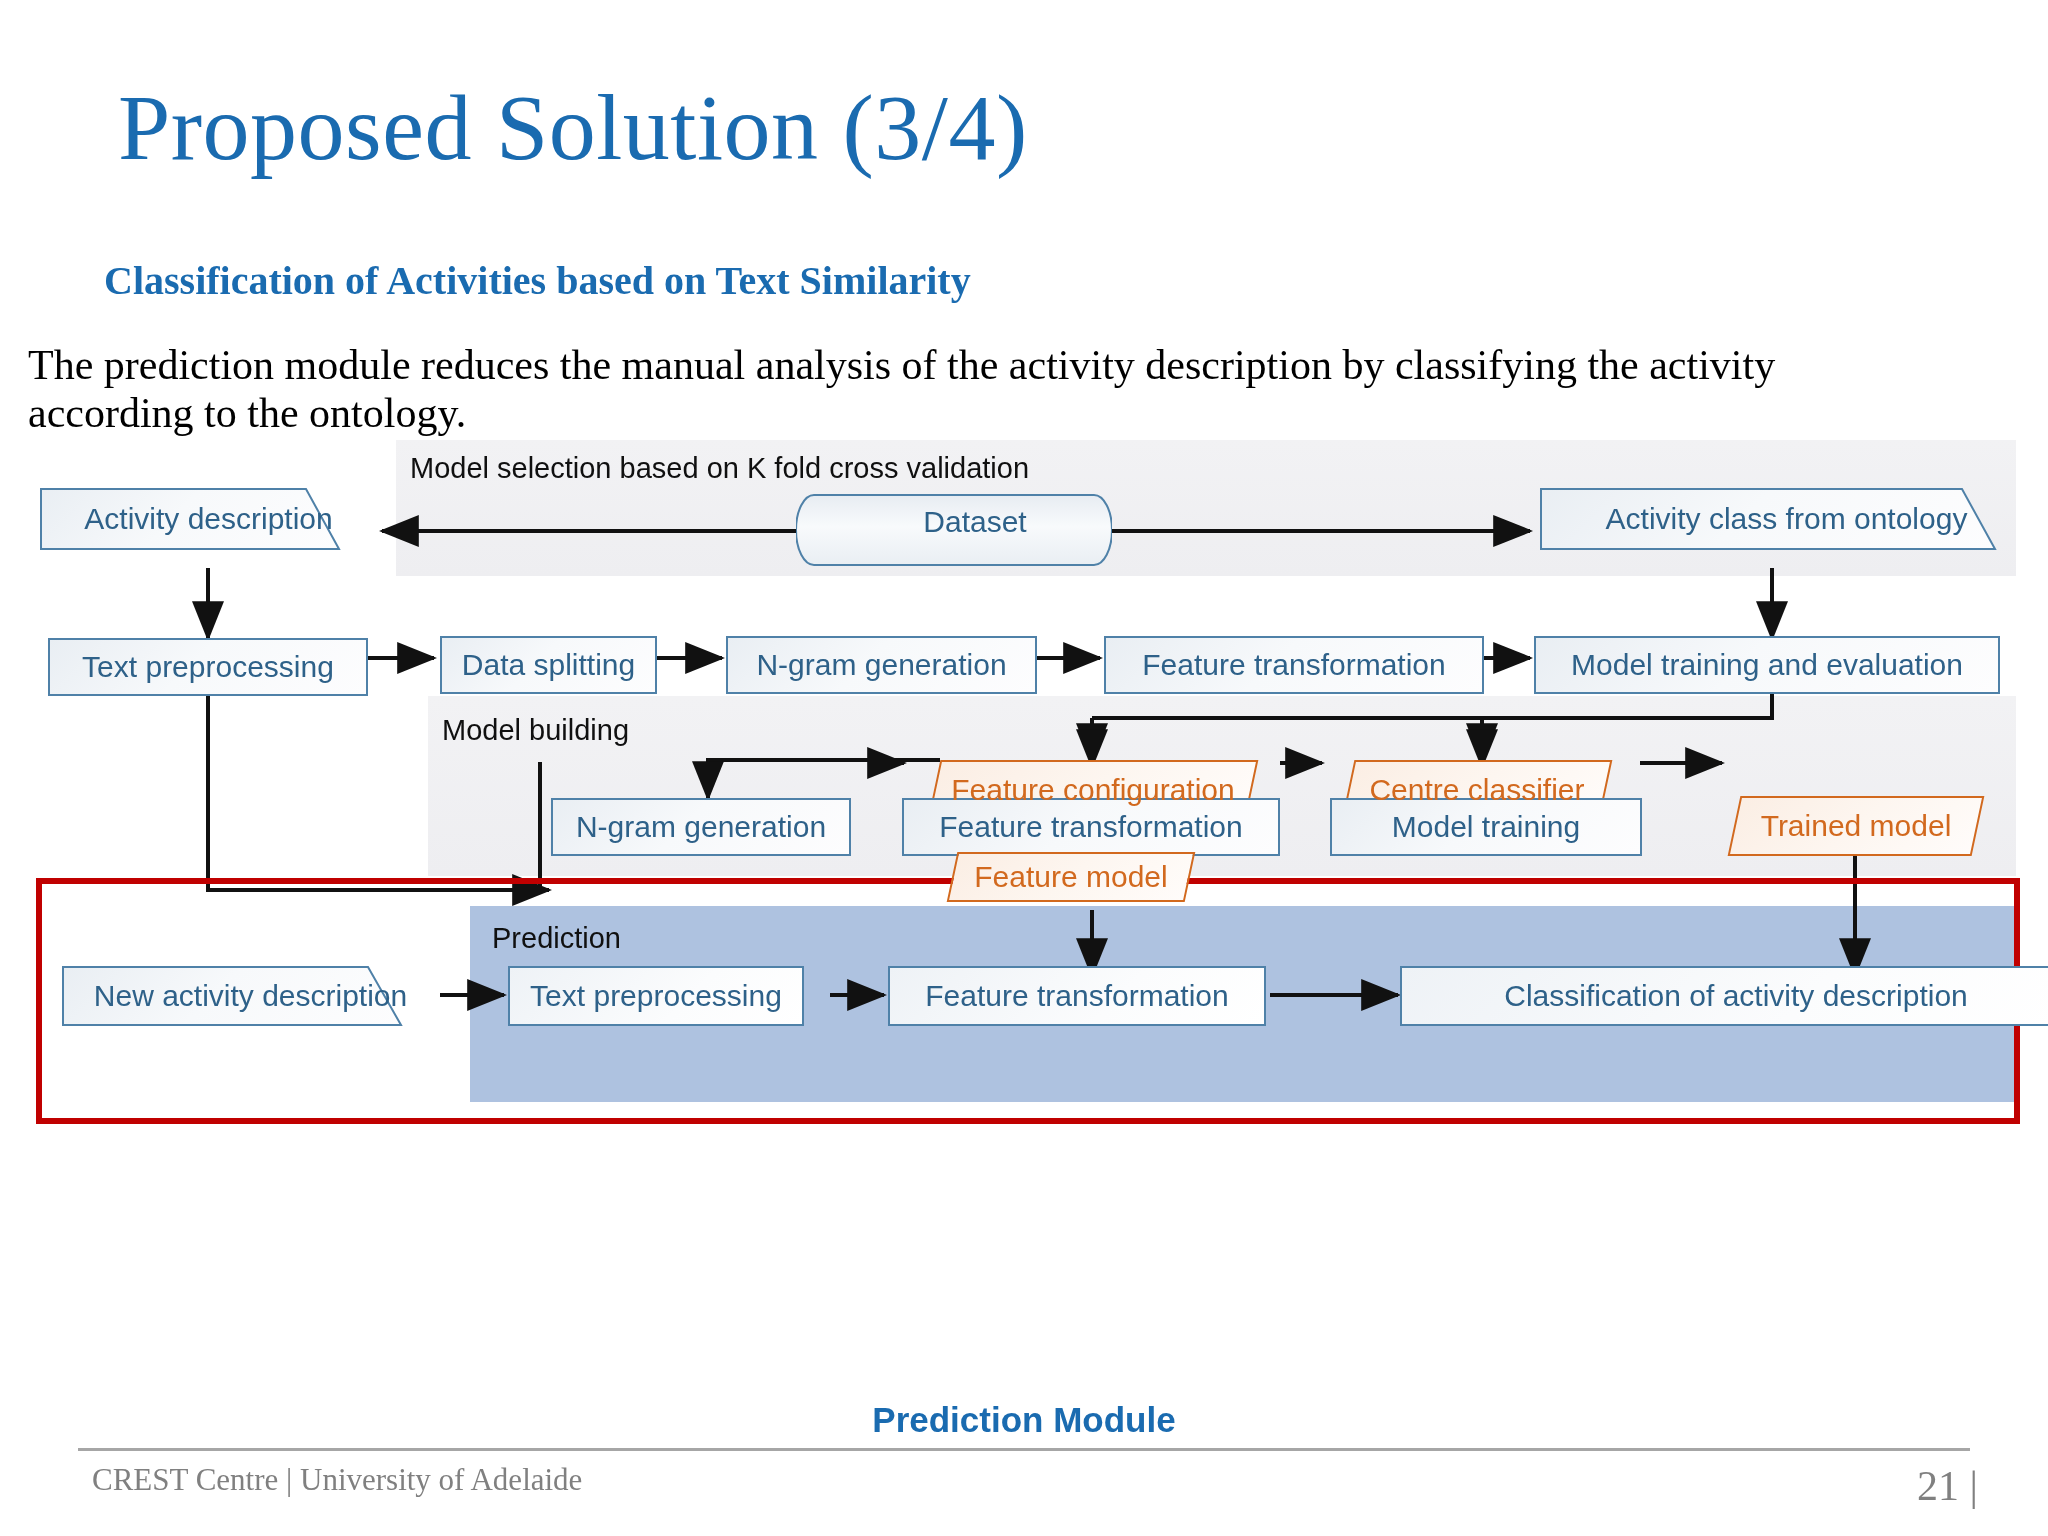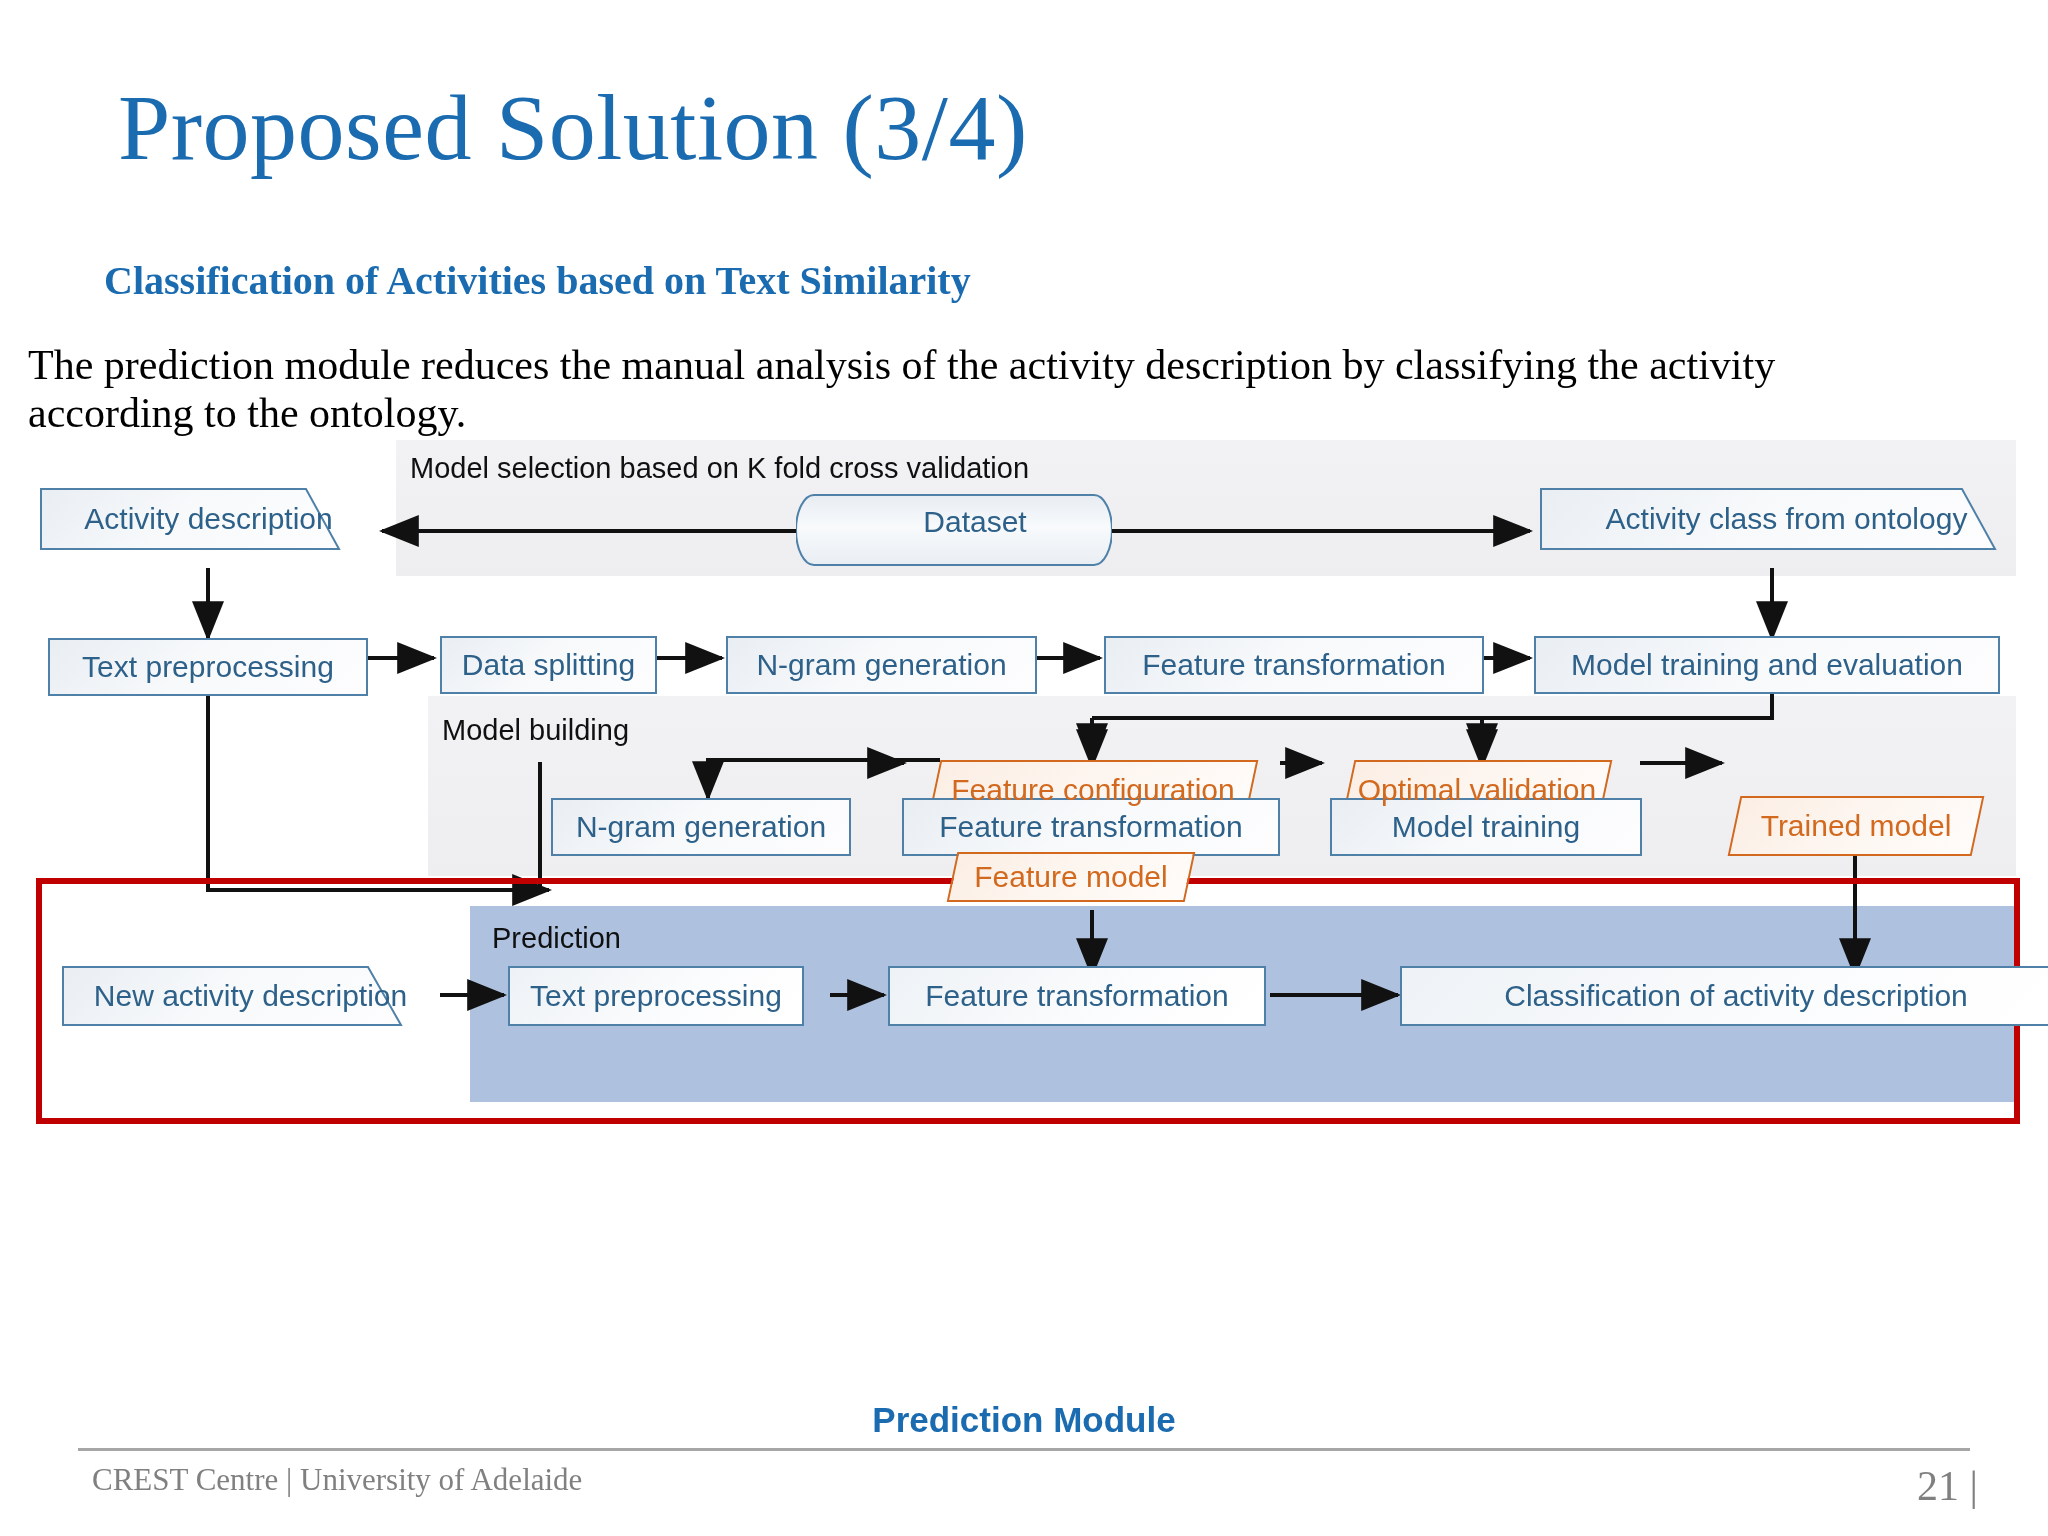--- a/index.html
+++ b/index.html
@@ -263,21 +263,21 @@
       <span>Model training and evaluation</span>
     </div>
 
     <div class="para" style="left:934px; top:290px; width:318px; height:60px;">
       <div class="parabg"></div>
       <span class="paratxt">Feature configuration</span>
     </div>
 
     <div class="para" style="left:1348px; top:290px; width:258px; height:60px;">
       <div class="parabg"></div>
-      <span class="paratxt">Optimal validation</span>
+      <span class="paratxt">Centre classifier</span>
     </div>
 
     <div class="node" style="left:551px; top:328px; width:300px; height:58px;">
       <span>N-gram generation</span>
     </div>
 
     <div class="node" style="left:902px; top:328px; width:378px; height:58px;">
       <span>Feature transformation</span>
     </div>
 

